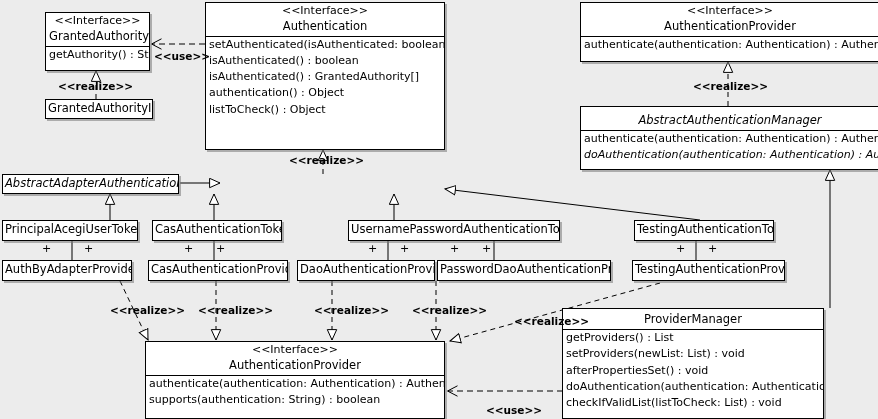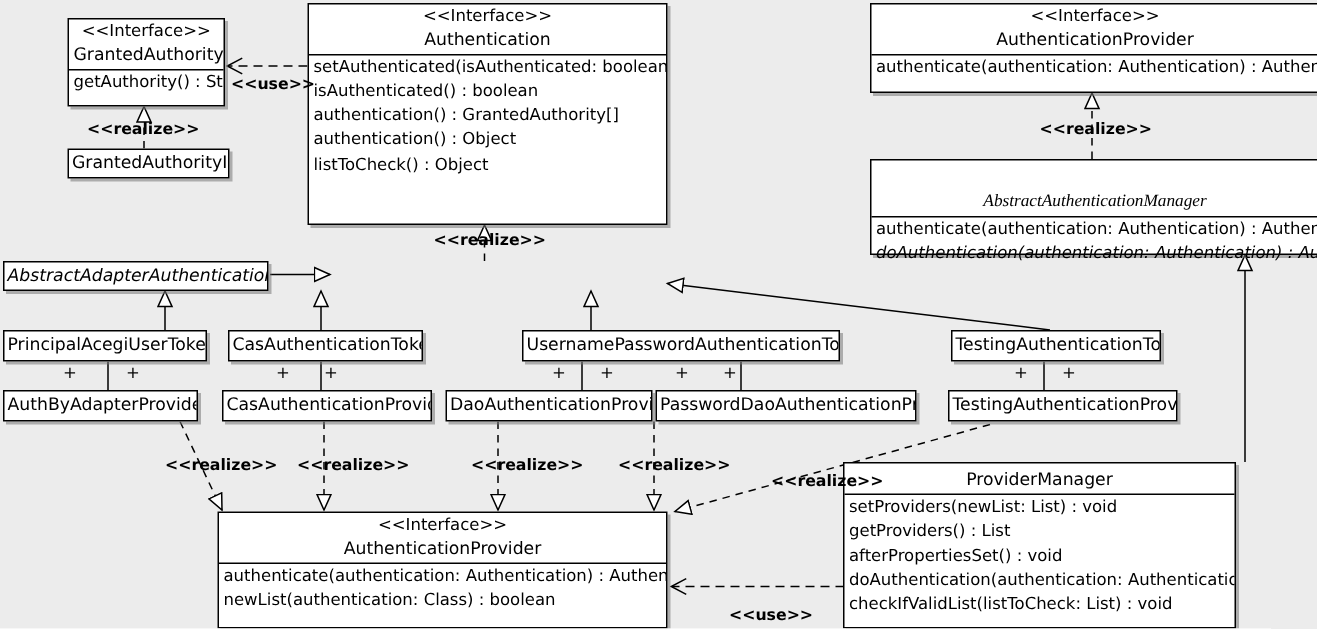--- a/index.html
+++ b/index.html
@@ -178,39 +178,39 @@
 
   <div class="uml-box" style="left:205px; top:2px; width:240px; height:148px;">
     <div class="uml-head">
       <span class="stereo">&lt;&lt;Interface&gt;&gt;</span>
       <span class="cname">Authentication</span>
     </div>
     <div class="uml-sep"></div>
     <div class="uml-members">
       <span class="member">setAuthenticated(isAuthenticated: boolean) : void</span>
       <span class="member">isAuthenticated() : boolean</span>
-      <span class="member">authentication() : GrantedAuthority[]</span>
+      <span class="member">isAuthenticated() : GrantedAuthority[]</span>
       <span class="member">authentication() : Object</span>
       <span class="member">listToCheck() : Object</span>
     </div>
   </div>
 
   <div class="uml-box" style="left:580px; top:2px; width:300px; height:60px;">
     <div class="uml-head">
       <span class="stereo">&lt;&lt;Interface&gt;&gt;</span>
       <span class="cname">AuthenticationProvider</span>
     </div>
     <div class="uml-sep"></div>
     <div class="uml-members">
       <span class="member">authenticate(authentication: Authentication) : Authentication</span>
     </div>
   </div>
 
   <div class="uml-box" style="left:580px; top:106px; width:300px; height:64px;">
-    <div class="uml-head" style="padding-top:20px;font-family:Liberation Serif, serif;">
+    <div class="uml-head" style="padding-top:6px;">
       <span class="cname abstract">AbstractAuthenticationManager</span>
     </div>
     <div class="uml-sep"></div>
     <div class="uml-members">
       <span class="member">authenticate(authentication: Authentication) : Authentication</span>
       <span class="member abstract">doAuthentication(authentication: Authentication) : Authentication</span>
     </div>
   </div>
 
   <div class="simple-box abstract" style="left:2px; top:174px; width:177px; height:20px;">
@@ -255,32 +255,32 @@
   </div>
 
   <div class="uml-box" style="left:145px; top:341px; width:300px; height:78px;">
     <div class="uml-head">
       <span class="stereo">&lt;&lt;Interface&gt;&gt;</span>
       <span class="cname">AuthenticationProvider</span>
     </div>
     <div class="uml-sep"></div>
     <div class="uml-members">
       <span class="member">authenticate(authentication: Authentication) : Authentication</span>
-      <span class="member">newList(authentication: Class) : boolean</span>
+      <span class="member">supports(authentication: String) : boolean</span>
     </div>
   </div>
 
   <div class="uml-box" style="left:562px; top:308px; width:262px; height:111px;">
     <div class="uml-head" style="padding-top:3px;">
       <span class="cname">ProviderManager</span>
     </div>
     <div class="uml-sep"></div>
     <div class="uml-members">
+      <span class="member">getProviders() : List</span>
       <span class="member">setProviders(newList: List) : void</span>
-      <span class="member">getProviders() : List</span>
       <span class="member">afterPropertiesSet() : void</span>
       <span class="member">doAuthentication(authentication: Authentication) : Authentication</span>
       <span class="member">checkIfValidList(listToCheck: List) : void</span>
     </div>
   </div>
 
   <div class="edge-label" style="left:154px; top:50px;">&lt;&lt;use&gt;&gt;</div>
 
   <div class="edge-label" style="left:58px; top:80px;">&lt;&lt;realize&gt;&gt;</div>
 

